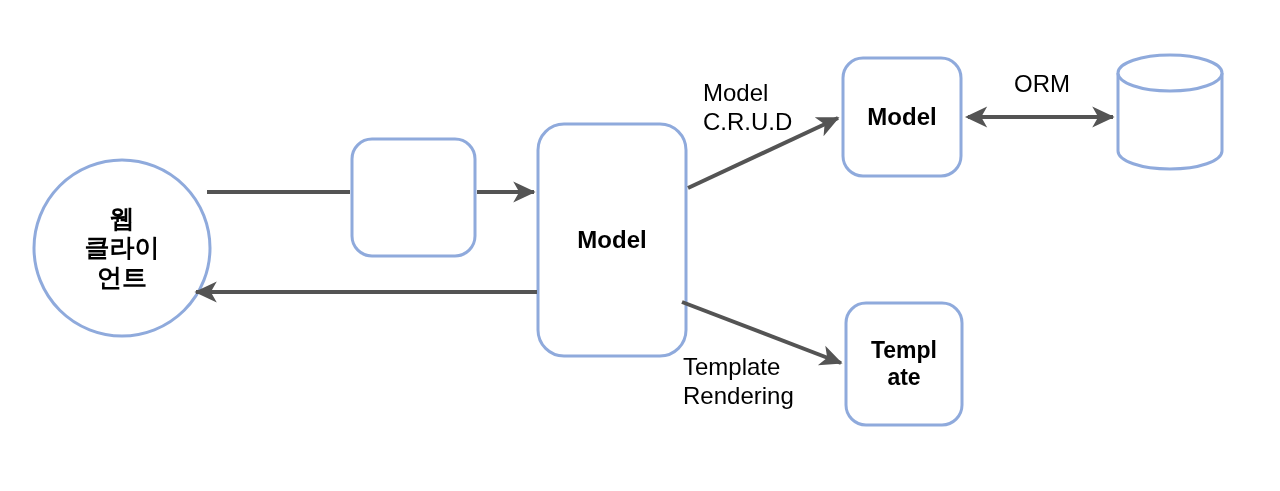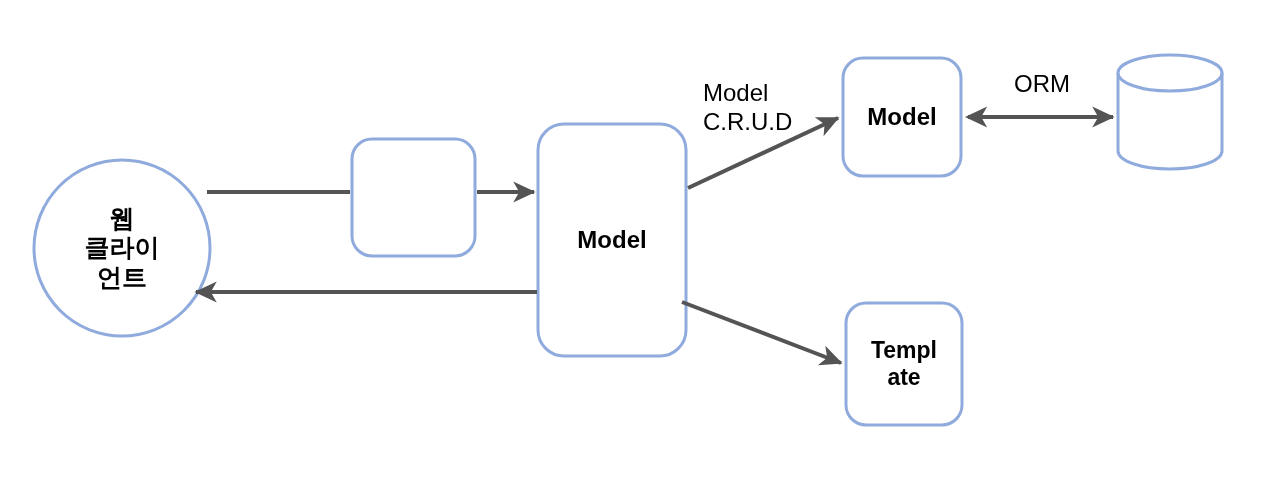--- a/index.html
+++ b/index.html
@@ -136,14 +136,16 @@
   <div class="node-label bold-label" id="template-text">Templ
 ate</div>
 
 
 
   <div class="edge-label" id="label-model-crud">Model
 C.R.U.D</div>
 
   <div class="edge-label" id="label-orm">ORM</div>
 
+  <div class="edge-label" id="label-template-rendering">Template
+Rendering</div>
 
 </div>
 
 </body></html>

